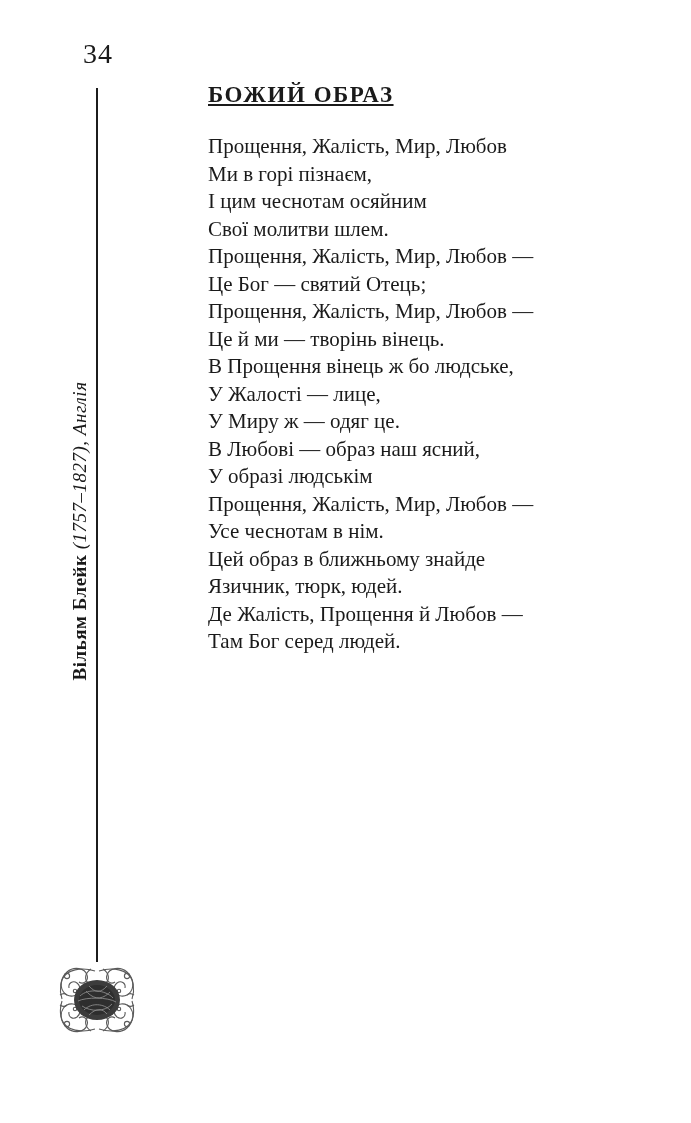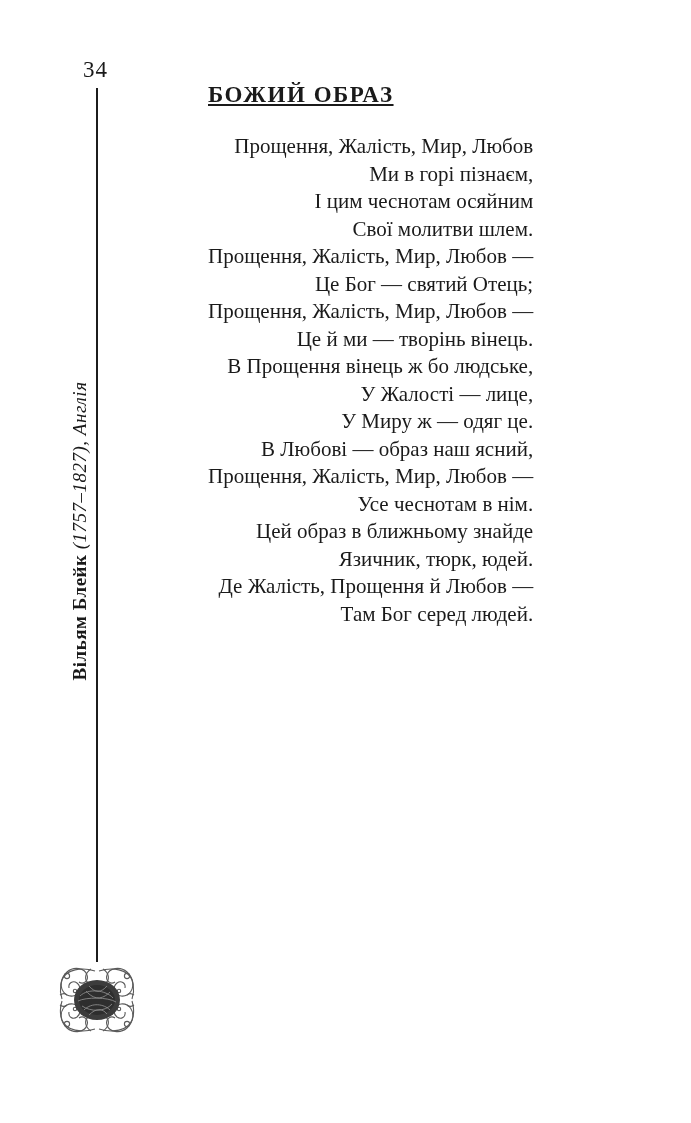--- a/index.html
+++ b/index.html
@@ -9,22 +9,22 @@
     font-family: "Liberation Serif", "DejaVu Serif", serif;
     color: #1a1a1a;
     position: relative;
     overflow: hidden;
   }
   .page { position: absolute; inset: 0; }
 
   .page-number {
     position: absolute;
     left: 83px;
-    top: 57px;
-    font-size: 23px;
+    top: 38px;
+    font-size: 28px;
     letter-spacing: 1px;
   }
 
   .vertical-rule {
     position: absolute;
     left: 96px;
     top: 88px;
     width: 1.5px;
     height: 874px;
     background: #1c1c1c;
@@ -52,21 +52,20 @@
     text-decoration: underline;
   }
 
   .poem-body {
     position: absolute;
     left: 208px;
     top: 133px;
     font-size: 21px;
     line-height: 27.5px;
     white-space: nowrap;
-    text-align: right;
   }
 
   .ornament {
     position: absolute;
     left: 58px;
     top: 966px;
     width: 78px;
     height: 68px;
   }
 </style>
@@ -91,20 +90,21 @@
       <div class="poem-line">І цим чеснотам осяйним</div>
       <div class="poem-line">Свої  молитви шлем.</div>
       <div class="poem-line">Прощення, Жалість, Мир, Любов —</div>
       <div class="poem-line">Це Бог — святий Отець;</div>
       <div class="poem-line">Прощення, Жалість, Мир, Любов —</div>
       <div class="poem-line">Це й ми — творінь вінець.</div>
       <div class="poem-line">В  Прощення вінець ж бо людське,</div>
       <div class="poem-line">У Жалості — лице,</div>
       <div class="poem-line">У Миру ж — одяг це.</div>
       <div class="poem-line">В  Любові — образ наш ясний,</div>
+      <div class="poem-line">У образі людськім</div>
       <div class="poem-line">Прощення, Жалість, Мир, Любов —</div>
       <div class="poem-line">Усе чеснотам в нім.</div>
       <div class="poem-line">Цей образ в ближньому знайде</div>
       <div class="poem-line">Язичник, тюрк, юдей.</div>
       <div class="poem-line">Де Жалість, Прощення й Любов —</div>
       <div class="poem-line">Там Бог серед людей.</div>
     </div>
 
   <svg class="ornament" viewBox="0 0 78 68" xmlns="http://www.w3.org/2000/svg">
     <defs>

